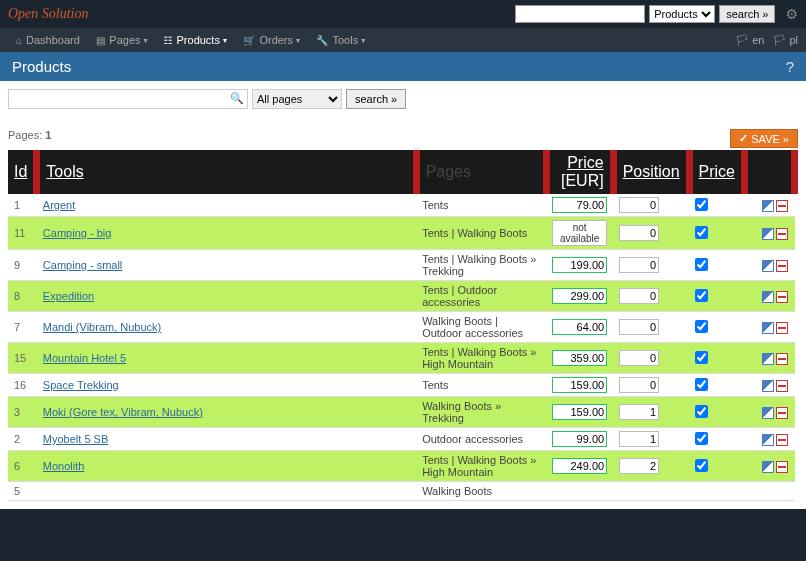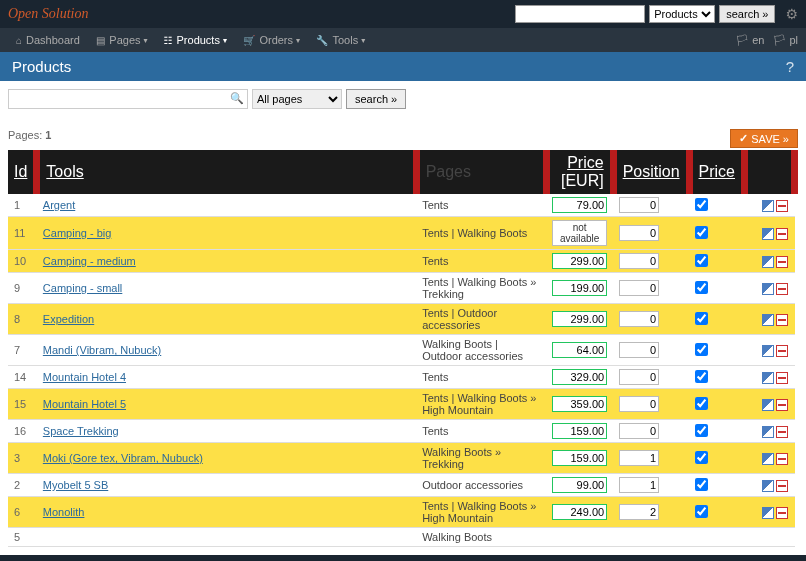--- a/index.html
+++ b/index.html
@@ -44,21 +44,21 @@
 .pageslabel { color: #666; font-size: 11px; }
 .savebtn { margin-left: auto; background: #e87722; color: #fff; border: 1px solid #c05f17; padding: 2px 8px; font-size: 11px; cursor: pointer; display: flex; align-items: center; gap: 3px; }
 .savebtn::before { content: "✓"; font-weight: bold; }
 
 
 table { width: 100%; border-collapse: collapse; }
 thead { background: #1a1a1a; color: #fff; }
 thead th { padding: 4px 6px; font-size: 16px; text-align: left; font-weight: normal; border-right: 7px solid #b91c1c; }
 thead th a { color: #fff; text-decoration: underline; }
 tbody tr { border-bottom: 1px solid #ddd; }
-tbody tr.odd { background: #fde047; }
+tbody tr.odd { background: #bef264; }
 tbody td { padding: 3px 6px; font-size: 11px; vertical-align: middle; }
 .col-id { width: 28px; text-align: left; color: #666; }
 .col-name a { color: #2c6a9e; text-decoration: underline; }
 .col-pages { width: 130px; color: #444; }
 .col-price { width: 60px; }
 .col-price-hdr { text-align: right; margin-left: 8px; }
 .col-price input { width: 55px; text-align: right; border: 1px solid #22c55e; font-size: 11px; padding: 1px 2px; }
 .col-price .na { border: 1px solid #bbb; font-size: 10px; padding: 1px 3px; background: #fff; text-align: center; }
 .col-pos { width: 50px; }
 .col-pos input { width: 40px; text-align: right; border: 1px solid #bbb; font-size: 11px; padding: 1px 2px; }
@@ -162,29 +162,20 @@
             <td class="col-id">11</td>
             <td class="col-name"><a>Camping - big</a></td>
             <td class="col-pages">Tents | Walking Boots</td>
             <td class="col-price">
               <div class="na">not available</div>
             </td>
             <td class="col-pos"><input value="0" style=""></td>
             <td class="col-status"><input type="checkbox" checked="" style=""></td>
             <td class="col-actions"><span class="aico edit"></span><span class="aico del"></span></td>
           </tr>
-          <tr class="odd">
-            <td class="col-id">10</td>
-            <td class="col-name"><a>Camping - medium</a></td>
-            <td class="col-pages">Tents</td>
-            <td class="col-price"><input value="299.00" style=""></td>
-            <td class="col-pos"><input value="0" style=""></td>
-            <td class="col-status"><input type="checkbox" checked="" style=""></td>
-            <td class="col-actions"><span class="aico edit"></span><span class="aico del"></span></td>
-          </tr>
           <tr>
             <td class="col-id">9</td>
             <td class="col-name"><a>Camping - small</a></td>
             <td class="col-pages">Tents | Walking Boots » Trekking</td>
             <td class="col-price"><input value="199.00" style=""></td>
             <td class="col-pos"><input value="0" style=""></td>
             <td class="col-status"><input type="checkbox" checked="" style=""></td>
             <td class="col-actions"><span class="aico edit"></span><span class="aico del"></span></td>
           </tr>
           <tr class="odd">
@@ -194,29 +185,20 @@
             <td class="col-price"><input value="299.00" style=""></td>
             <td class="col-pos"><input value="0" style=""></td>
             <td class="col-status"><input type="checkbox" checked="" style=""></td>
             <td class="col-actions"><span class="aico edit"></span><span class="aico del"></span></td>
           </tr>
           <tr>
             <td class="col-id">7</td>
             <td class="col-name"><a>Mandi (Vibram, Nubuck)</a></td>
             <td class="col-pages">Walking Boots | Outdoor accessories</td>
             <td class="col-price"><input value="64.00" style=""></td>
-            <td class="col-pos"><input value="0" style=""></td>
-            <td class="col-status"><input type="checkbox" checked="" style=""></td>
-            <td class="col-actions"><span class="aico edit"></span><span class="aico del"></span></td>
-          </tr>
-          <tr>
-            <td class="col-id">14</td>
-            <td class="col-name"><a>Mountain Hotel 4</a></td>
-            <td class="col-pages">Tents</td>
-            <td class="col-price"><input value="329.00" style=""></td>
             <td class="col-pos"><input value="0" style=""></td>
             <td class="col-status"><input type="checkbox" checked="" style=""></td>
             <td class="col-actions"><span class="aico edit"></span><span class="aico del"></span></td>
           </tr>
           <tr class="odd">
             <td class="col-id">15</td>
             <td class="col-name"><a>Mountain Hotel 5</a></td>
             <td class="col-pages">Tents | Walking Boots » High Mountain</td>
             <td class="col-price"><input value="359.00" style=""></td>
             <td class="col-pos"><input value="0" style=""></td>

